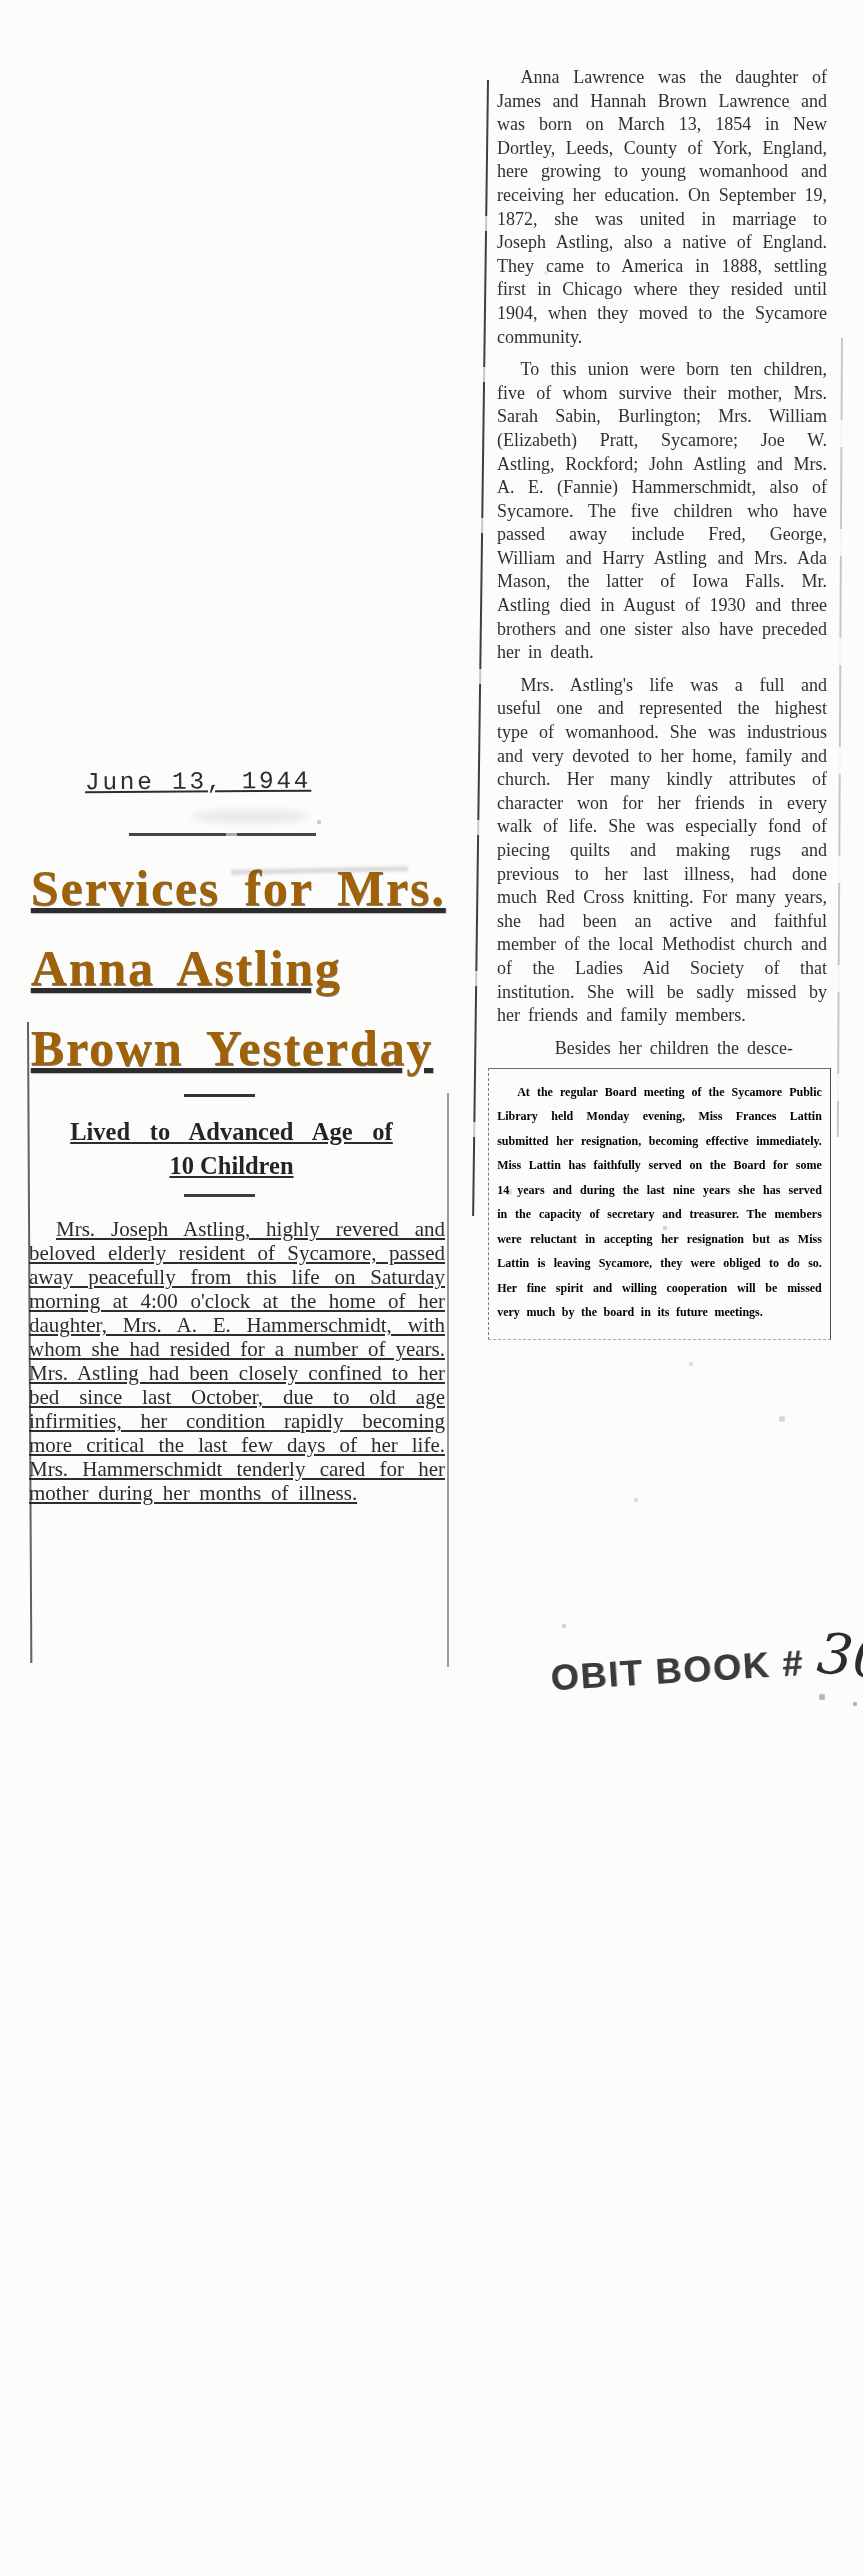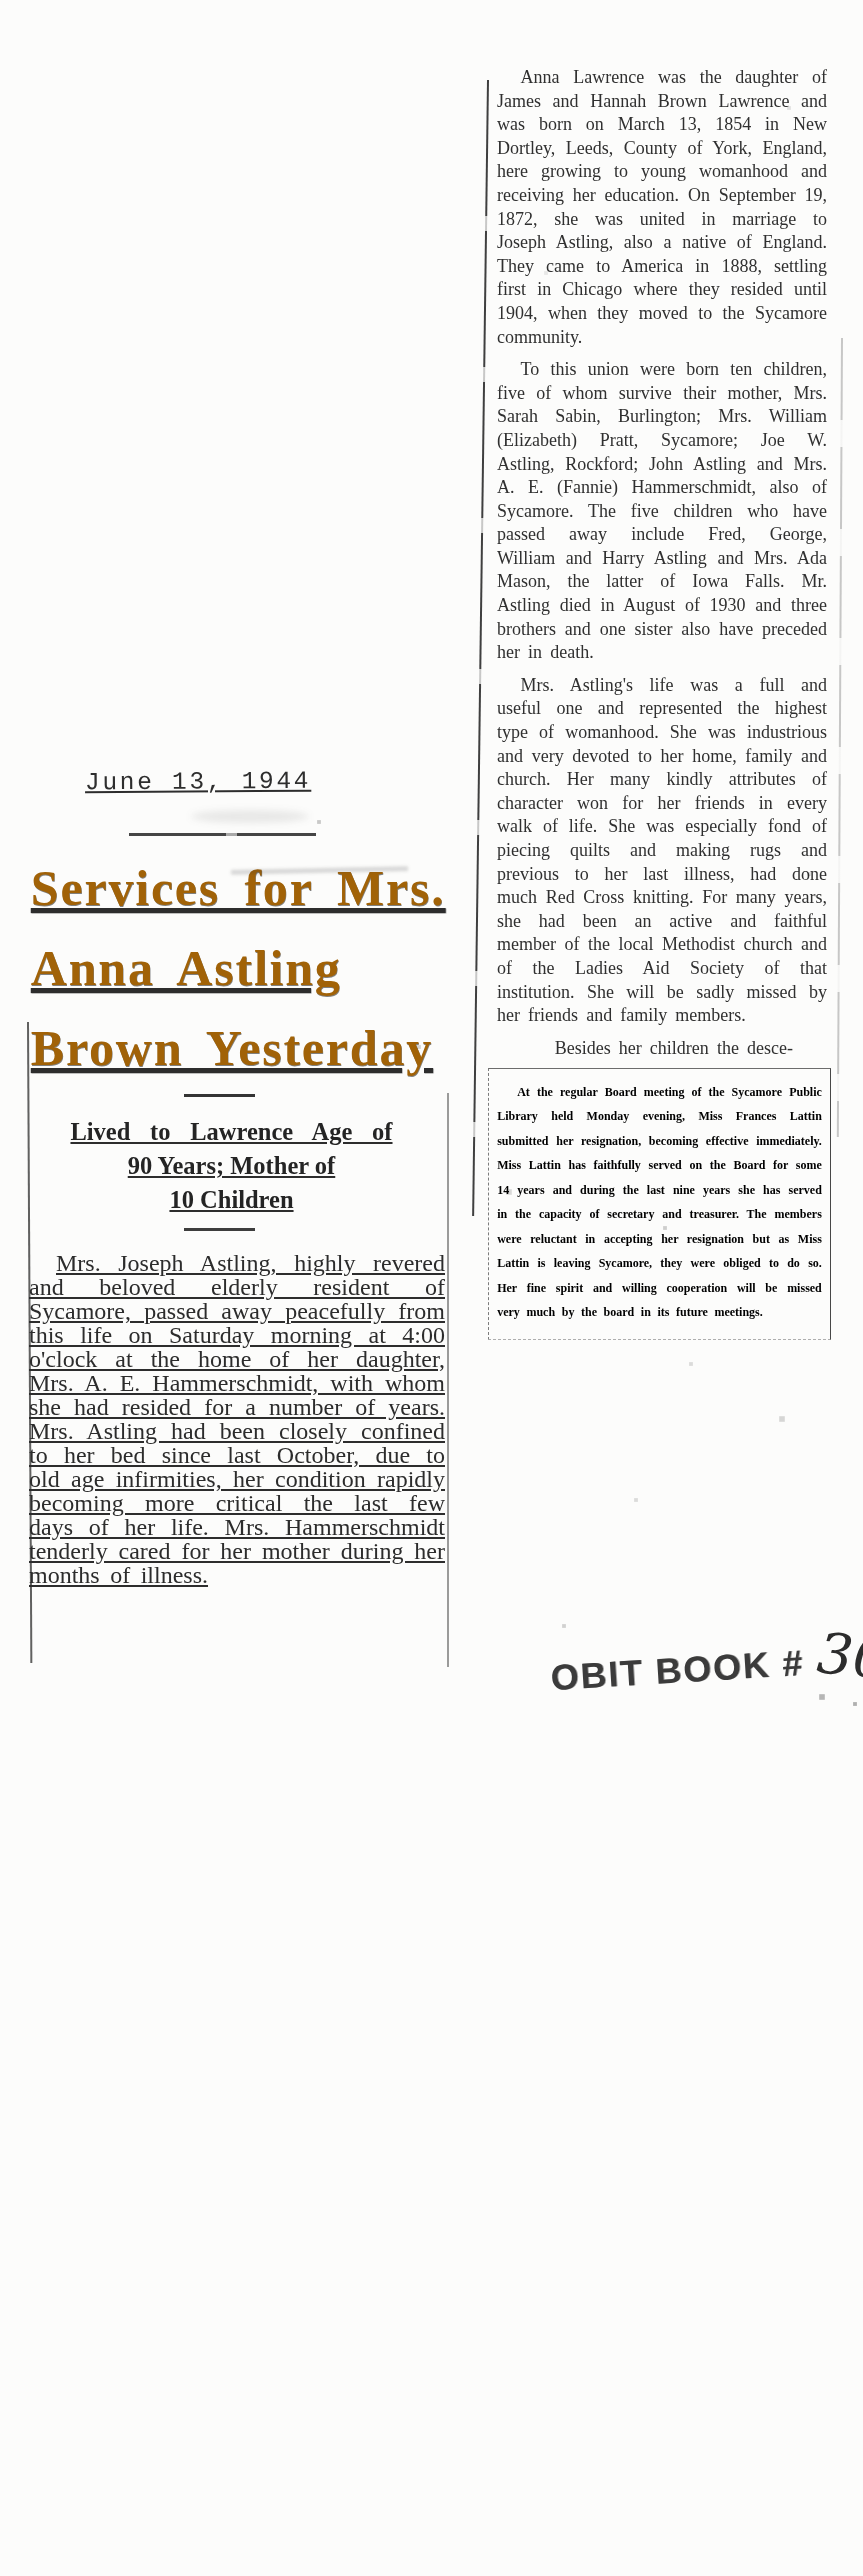--- a/index.html
+++ b/index.html
@@ -25,21 +25,21 @@
     text-shadow:0.5px 0.5px 0.6px rgba(25,25,25,.55);
   }
   .rule-short{width:71px;height:3.6px;background:#343434;margin:5.4px 0 0 155px;}
   .rule-short.second{margin-top:11px;background:#3d3d3d;height:2.7px;}
   .subhead{
     margin-top:18px;width:405px;text-align:center;font-weight:700;
     font-size:24.5px;line-height:34px;color:#242424;
   }
   .subhead .spread{word-spacing:13.6px;}
   .body-text{
-    margin:20px 0 0 0;width:416px;font-size:24px;line-height:24px;
+    margin:20px 0 0 0;width:416px;font-size:21px;line-height:24px;
     text-align:justify;text-indent:27px;word-spacing:4.5px;color:#2c2c2c;
   }
   
   .col-right{
     position:absolute;left:497px;top:66px;width:330px;
     font-size:18px;line-height:23.6px;color:#303030;
     text-align:justify;word-spacing:3.6px;
   }
   .col-right p{margin:0 0 9px 0;text-indent:23.6px;}
   .col-right p.cutoff{text-align:center;margin-bottom:7.3px;}
@@ -124,22 +124,21 @@
   <div class="col-left">
     <div class="date">June 13, 1944</div>
     <div class="date-rule"></div>
     <h1 class="headline">
       <div>Services for Mrs.</div>
       <div>Anna Astling</div>
       <div>Brown Yesterday</div>
     </h1>
     <div class="rule-short"></div>
     <div class="subhead">
-      <div class="spread">Lived to Lawrence Age of</div>
-      <div>90 Years; Mother of</div>
+      <div class="spread">Lived to Advanced Age of</div>
       <div>10 Children</div>
     </div>
     <div class="rule-short second"></div>
     <p class="body-text">Mrs. Joseph Astling, highly revered and beloved elderly resident of Sycamore, passed away peacefully from this life on Saturday morning at 4:00 o'clock at the home of her daughter, Mrs. A. E. Hammerschmidt, with whom she had resided for a number of years. Mrs. Astling had been closely confined to her bed since last October, due to old age infirmities, her condition rapidly becoming more critical the last few days of her life. Mrs. Hammerschmidt tenderly cared for her mother during her months of illness.</p>
   </div>
 
   <div class="col-right">
     <p>Anna Lawrence was the daughter of James and Hannah Brown Lawrence and was born on March 13, 1854 in New Dortley, Leeds, County of York, England, here growing to young womanhood and receiving her education. On September 19, 1872, she was united in marriage to Joseph Astling, also a native of England. They came to America in 1888, settling first in Chicago where they resided until 1904, when they moved to the Sycamore community.</p>
     <p>To this union were born ten children, five of whom survive their mother, Mrs. Sarah Sabin, Burlington; Mrs. William (Elizabeth) Pratt, Sycamore; Joe W. Astling, Rockford; John Astling and Mrs. A. E. (Fannie) Hammerschmidt, also of Sycamore. The five children who have passed away include Fred, George, William and Harry Astling and Mrs. Ada Mason, the latter of Iowa Falls. Mr. Astling died in August of 1930 and three brothers and one sister also have preceded her in death.</p>
     <p>Mrs. Astling's life was a full and useful one and represented the highest type of womanhood. She was industrious and very devoted to her home, family and church. Her many kindly attributes of character won for her friends in every walk of life. She was especially fond of piecing quilts and making rugs and previous to her last illness, had done much Red Cross knitting. For many years, she had been an active and faithful member of the local Methodist church and of the Ladies Aid Society of that institution. She will be sadly missed by her friends and family members.</p>

